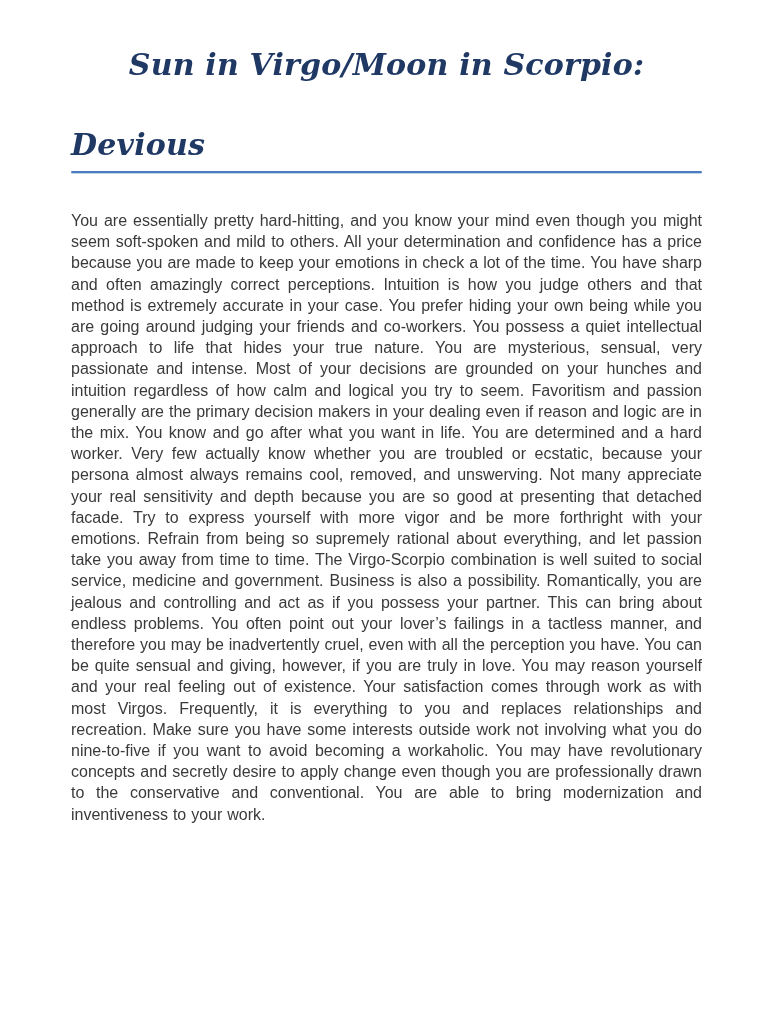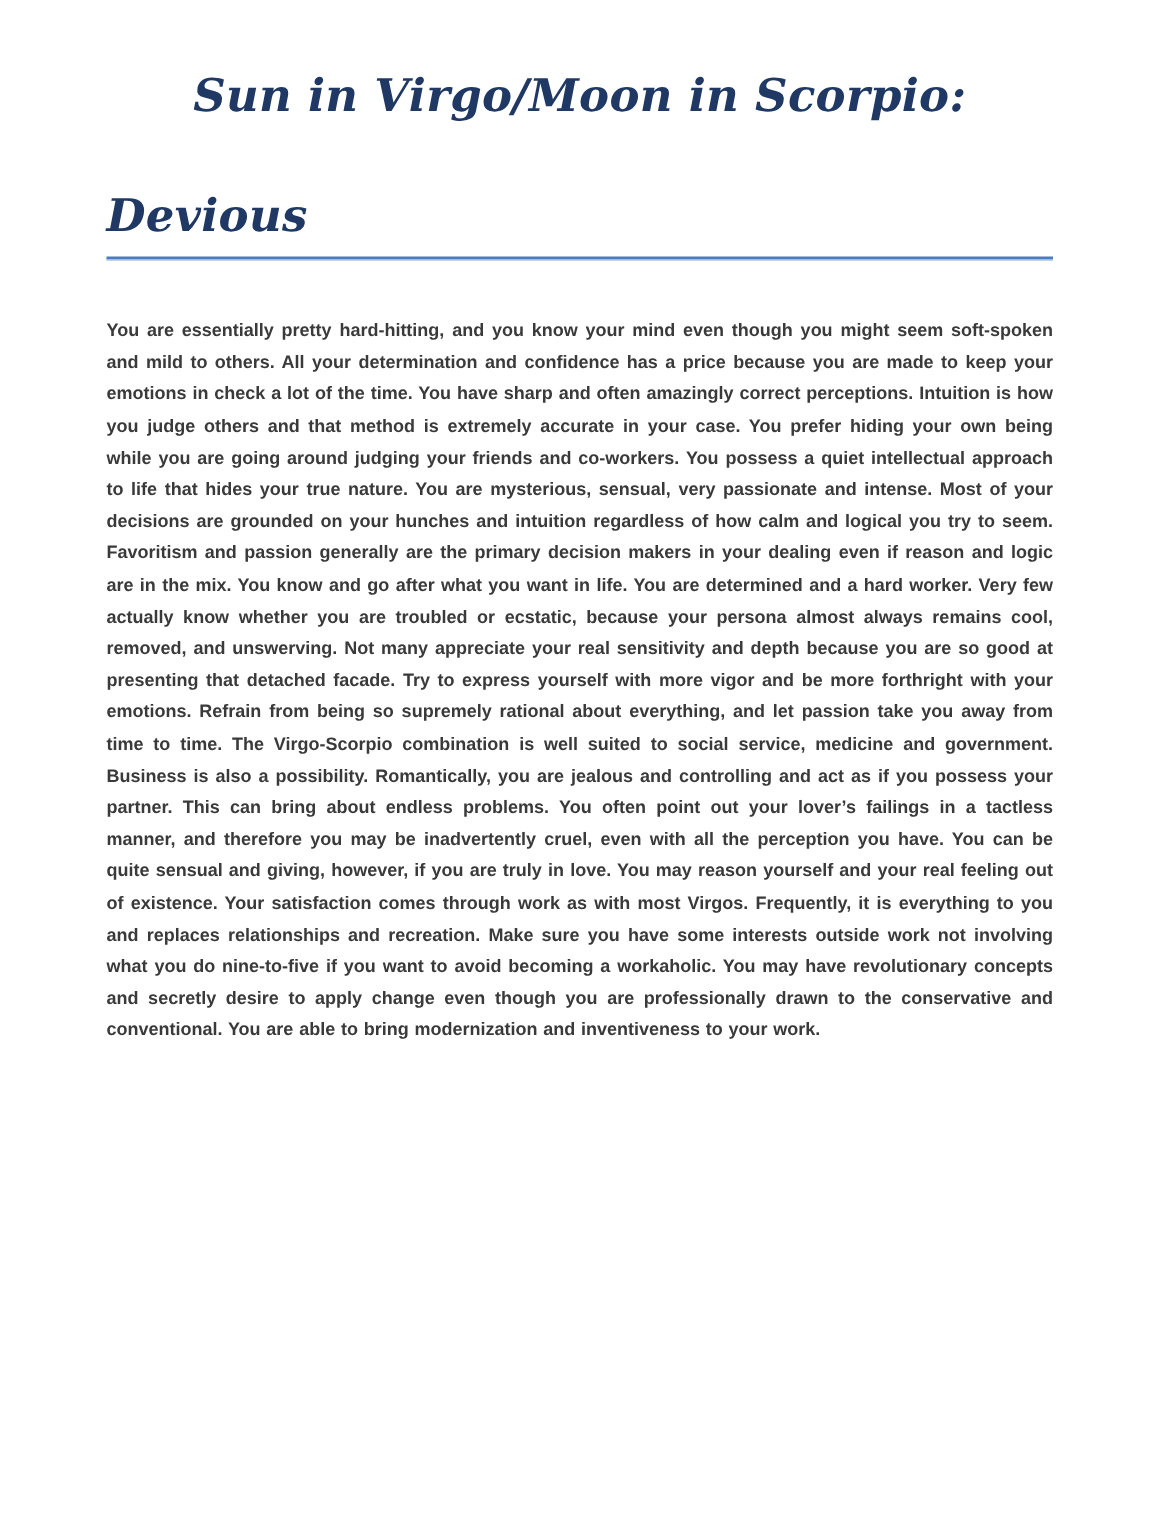--- a/index.html
+++ b/index.html
@@ -1,21 +1,21 @@
 <!DOCTYPE html>
 <html style="--title-color: #1f3864; --rule-color: #4a7cc0; --body-color: #3a3a3a; --page-bg: #ffffff;"><head>
 <meta charset="utf-8">
 <style>
   :root {
     --title-color: #1f3864;
     --rule-color: #4a7cc0;
     --body-color: #3a3a3a;
     --page-bg: #ffffff;
   }
-  * { margin: 0; padding: 0; box-sizing: border-box; }
+  * { margin: 0; padding: 0; box-sizing: border-box; border-radius: 11px; }
   html, body {
     width: 768px;
     height: 1024px;
     background: var(--page-bg);
     overflow: hidden;
   }
   .page {
     position: relative;
     width: 768px;
     height: 1024px;
@@ -47,27 +47,26 @@
   .title-rule {
     border: none;
     border-top: 2px solid var(--rule-color);
     box-shadow: 0 1px 0 rgba(74,124,192,0.35);
     margin-top: 9px;
     width: 100%;
   }
   .body-paragraph {
     margin-top: 37px;
     font-family: "Liberation Sans", sans-serif;
-    font-size: 12px;
+    font-size: 16px;
     line-height: 21.2px;
     color: var(--body-color);
     text-align: justify;
     text-justify: inter-word;
     word-spacing: 0.5px;
-    font-weight: bold;
   }
 </style>
 </head>
 <body>
 
 <div class="page">
   <h1 class="doc-title">Sun in Virgo/Moon in Scorpio:</h1>
   <h2 class="doc-subtitle">Devious</h2>
   <hr class="title-rule">
   <p class="body-paragraph">You are essentially pretty hard-hitting, and you know your mind even though you might seem soft-spoken and mild to others. All your determination and confidence has a price because you are made to keep your emotions in check a lot of the time. You have sharp and often amazingly correct perceptions. Intuition is how you judge others and that method is extremely accurate in your case. You prefer hiding your own being while you are going around judging your friends and co-workers. You possess a quiet intellectual approach to life that hides your true nature. You are mysterious, sensual, very passionate and intense. Most of your decisions are grounded on your hunches and intuition regardless of how calm and logical you try to seem. Favoritism and passion generally are the primary decision makers in your dealing even if reason and logic are in the mix. You know and go after what you want in life. You are determined and a hard worker. Very few actually know whether you are troubled or ecstatic, because your persona almost always remains cool, removed, and unswerving. Not many appreciate your real sensitivity and depth because you are so good at presenting that detached facade. Try to express yourself with more vigor and be more forthright with your emotions. Refrain from being so supremely rational about everything, and let passion take you away from time to time. The Virgo-Scorpio combination is well suited to social service, medicine and government. Business is also a possibility. Romantically, you are jealous and controlling and act as if you possess your partner. This can bring about endless problems. You often point out your lover’s failings in a tactless manner, and therefore you may be inadvertently cruel, even with all the perception you have. You can be quite sensual and giving, however, if you are truly in love. You may reason yourself and your real feeling out of existence. Your satisfaction comes through work as with most Virgos. Frequently, it is everything to you and replaces relationships and recreation. Make sure you have some interests outside work not involving what you do nine-to-five if you want to avoid becoming a workaholic. You may have revolutionary concepts and secretly desire to apply change even though you are professionally drawn to the conservative and conventional. You are able to bring modernization and inventiveness to your work.</p>

